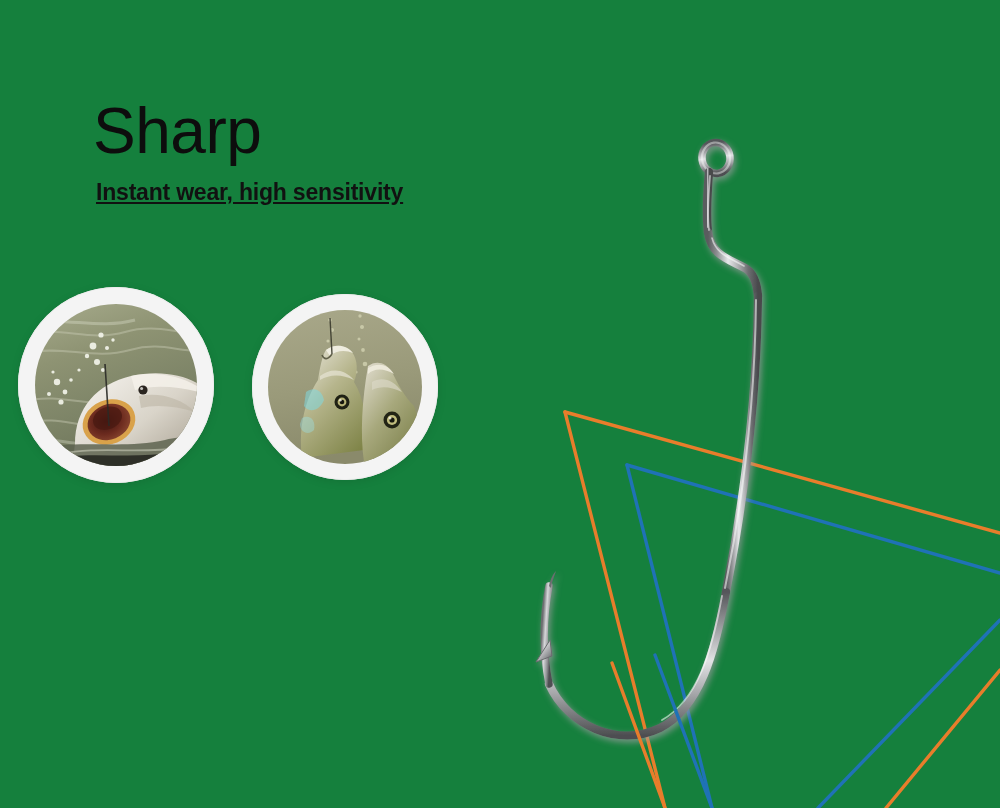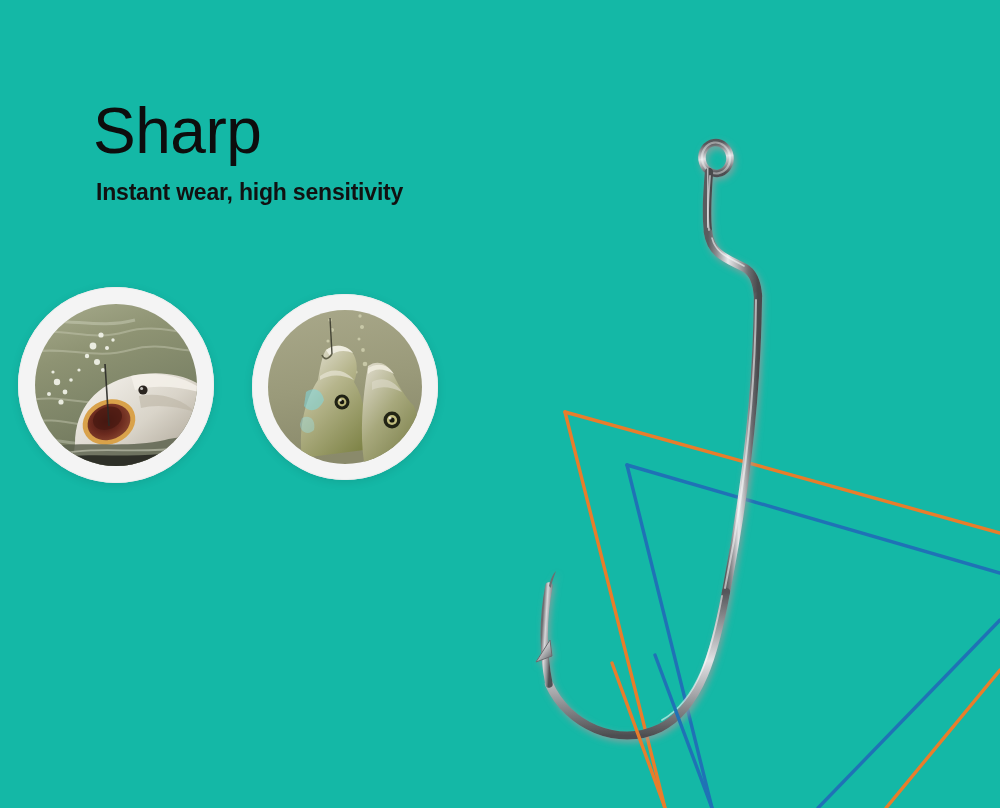--- a/index.html
+++ b/index.html
@@ -31,20 +31,21 @@
   }
   .subhead{
     position:absolute;
     left:96px; top:178px;
     font-size:23px;
     line-height:28px;
     font-weight:700;
     color:#111111;
     letter-spacing:-0.2px;
     white-space:nowrap;
+    text-decoration:underline;
   }
 
   
   .photo-circle{
     position:absolute;
     border-radius:50%;
     background:#f2f2f2;
     box-shadow:0 2px 10px rgba(0,0,0,0.10);
     display:block;
   }
@@ -70,21 +71,21 @@
   
   #vector-layer{
     position:absolute; left:0; top:0;
     width:1000px; height:808px;
     pointer-events:none;
   }
 </style>
 </head>
 <body>
 
-<div id="stage" style="background: #14b8a6;">
+<div id="stage" style="background: #15803d;">
 
   <div class="headline" style="color: rgb(13, 13, 13);">Sharp</div>
 
   <div class="subhead" style="color: rgb(17, 17, 17);">Instant wear, high sensitivity</div>
 
   <div class="photo-circle" id="circle-a" aria-label="Close-up of a carp with open mouth hooked at the water surface" title="Close-up of a carp with open mouth hooked at the water surface">
     <div class="ring" style="background: rgb(244, 244, 244);"></div>
     <div class="inner">
       <svg class="art" viewBox="0 0 162 162" preserveAspectRatio="xMidYMid slice">
         <defs>

